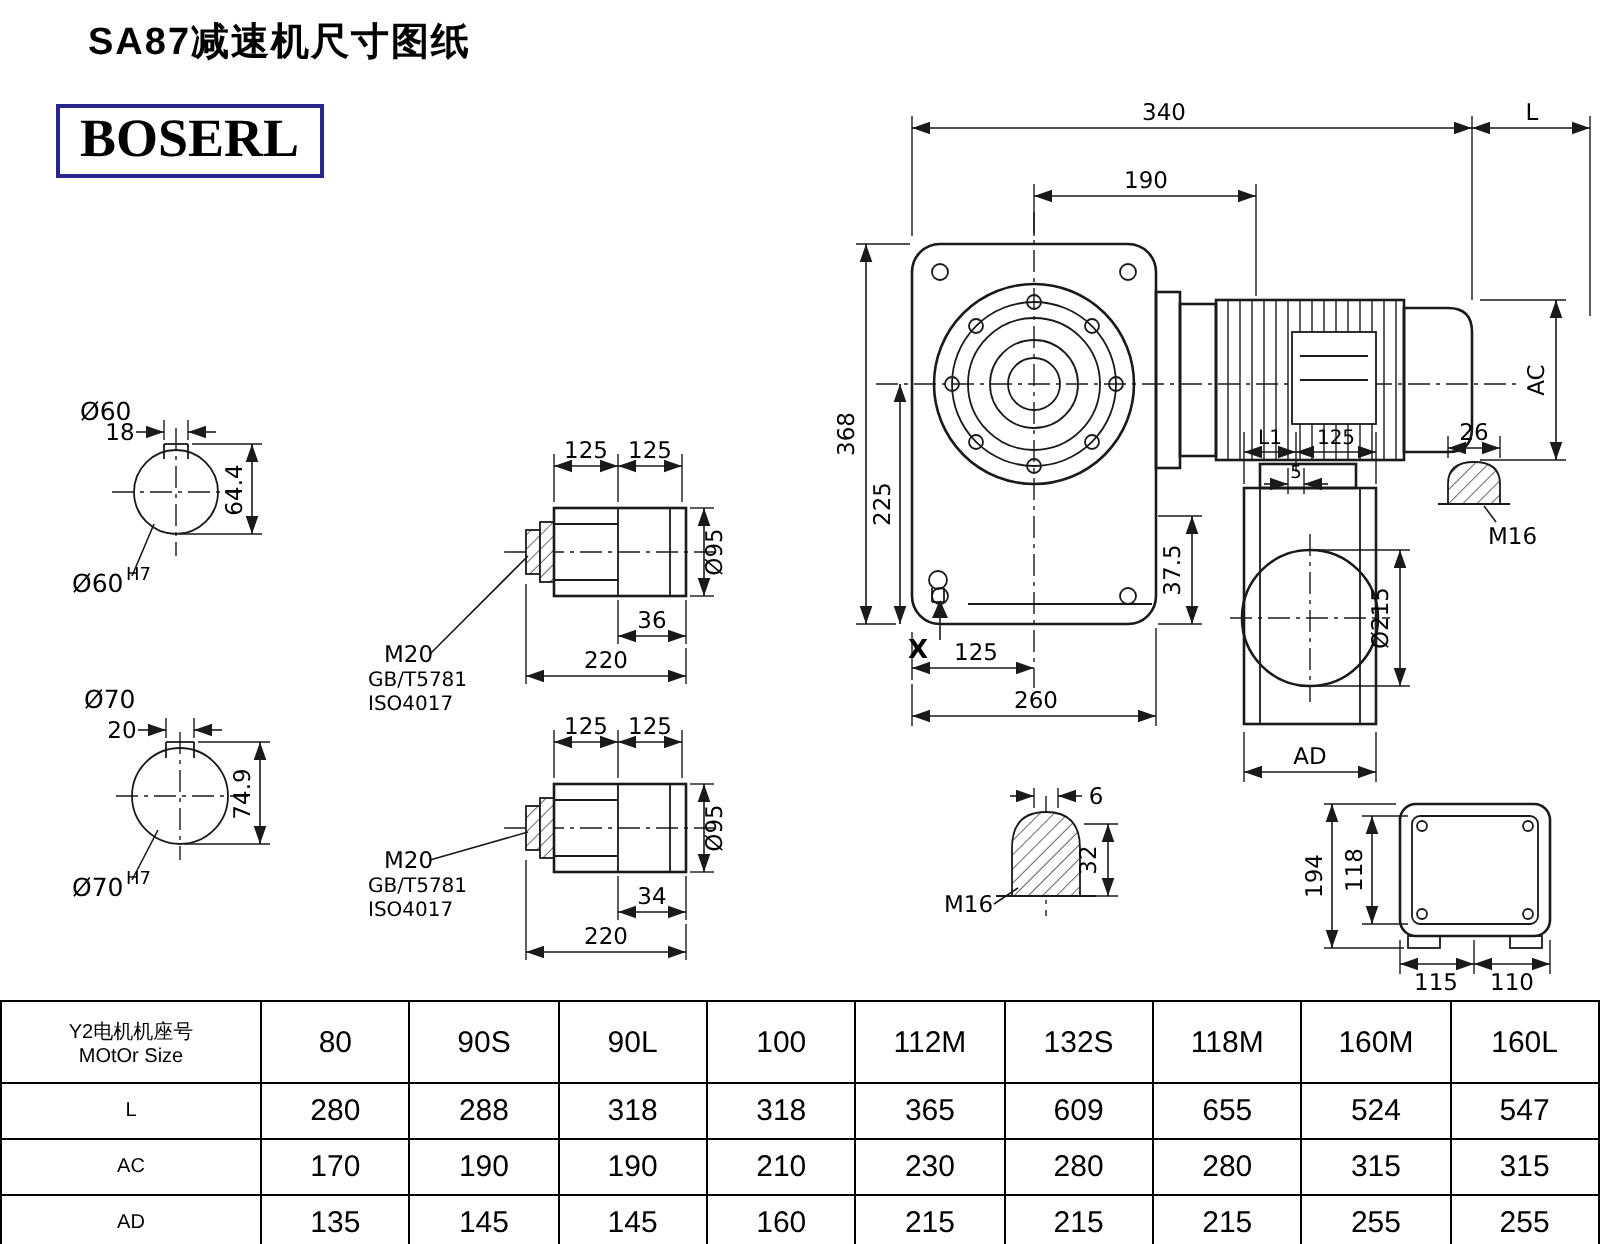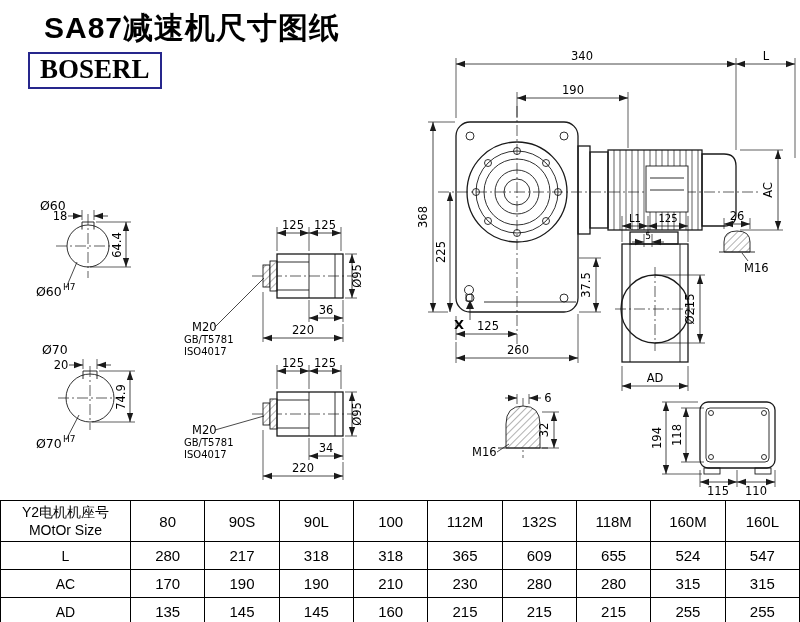--- a/index.html
+++ b/index.html
@@ -1,18 +1,18 @@
 <!DOCTYPE html>
 <html><head>
 <meta charset="utf-8">
 <style>
   html,body { margin:0; padding:0; background:#fff; }
   .page { position:relative; width:800px; height:622px; background:#fff; overflow:hidden;
           font-family:"Liberation Sans", sans-serif; color:#000; }
-  .page-title { position:absolute; left:44px; top:8px; font-size:30px; font-weight:700;
+  .page-title { position:absolute; left:44px; top:8px; font-size:19px; font-weight:700;
                 letter-spacing:1px; font-family:"Liberation Sans", sans-serif; }
   .brand { position:absolute; left:28px; top:52px; border:2px solid #26268c; padding:0 10px 2px 10px;
            font-family:"Liberation Serif", serif; font-weight:700; font-size:27px; color:#000; }
   svg.drawing { position:absolute; left:0; top:0; }
   .ol  { fill:none; stroke:#1a1a1a; stroke-width:1.3; }
   .ol2 { fill:none; stroke:#1a1a1a; stroke-width:0.9; }
   .fin { stroke:#1a1a1a; stroke-width:0.7; }
   .dl  { stroke:#1a1a1a; stroke-width:0.8; fill:none; }
   .ext { stroke:#1a1a1a; stroke-width:0.7; }
   .cl  { stroke:#1a1a1a; stroke-width:0.7; stroke-dasharray:11 3 2 3; fill:none; }
@@ -24,21 +24,21 @@
   .tl { font-size:12.5px; text-anchor:start; }
   .tst{ font-size:11.5px; text-anchor:start; }
   .tss{ font-size:10px;  text-anchor:start; }
   .sup{ font-size:9px;   text-anchor:start; }
   .tb { font-size:13px; font-weight:700; text-anchor:middle; }
   .size-table { position:absolute; left:0; top:500px; width:800px; border-collapse:collapse;
                 table-layout:fixed; font-size:15px; }
   .size-table td { border:1px solid #000; text-align:center; vertical-align:middle;
                    height:27px; padding:0; }
   .size-table tr.hdr td { height:40px; }
-  .size-table td.first { font-size:14px; }
+  .size-table td.first { font-size:10px; }
   .underl { }
 </style>
 </head>
 <body>
 
 <div class="page">
 
   <div class="page-title">SA87减速机尺寸图纸</div>
   <div class="brand">
     <span>BOSERL</span>
@@ -443,21 +443,21 @@
       <td>100</td>
       <td>112M</td>
       <td>132S</td>
       <td>118M</td>
       <td>160M</td>
       <td>160L</td>
     </tr>
     <tr>
       <td class="first">L</td>
       <td>280</td>
-      <td>217</td>
+      <td>288</td>
       <td>318</td>
       <td>318</td>
       <td>365</td>
       <td>609</td>
       <td>655</td>
       <td>524</td>
       <td>547</td>
     </tr>
     <tr>
       <td class="first">AC</td>

